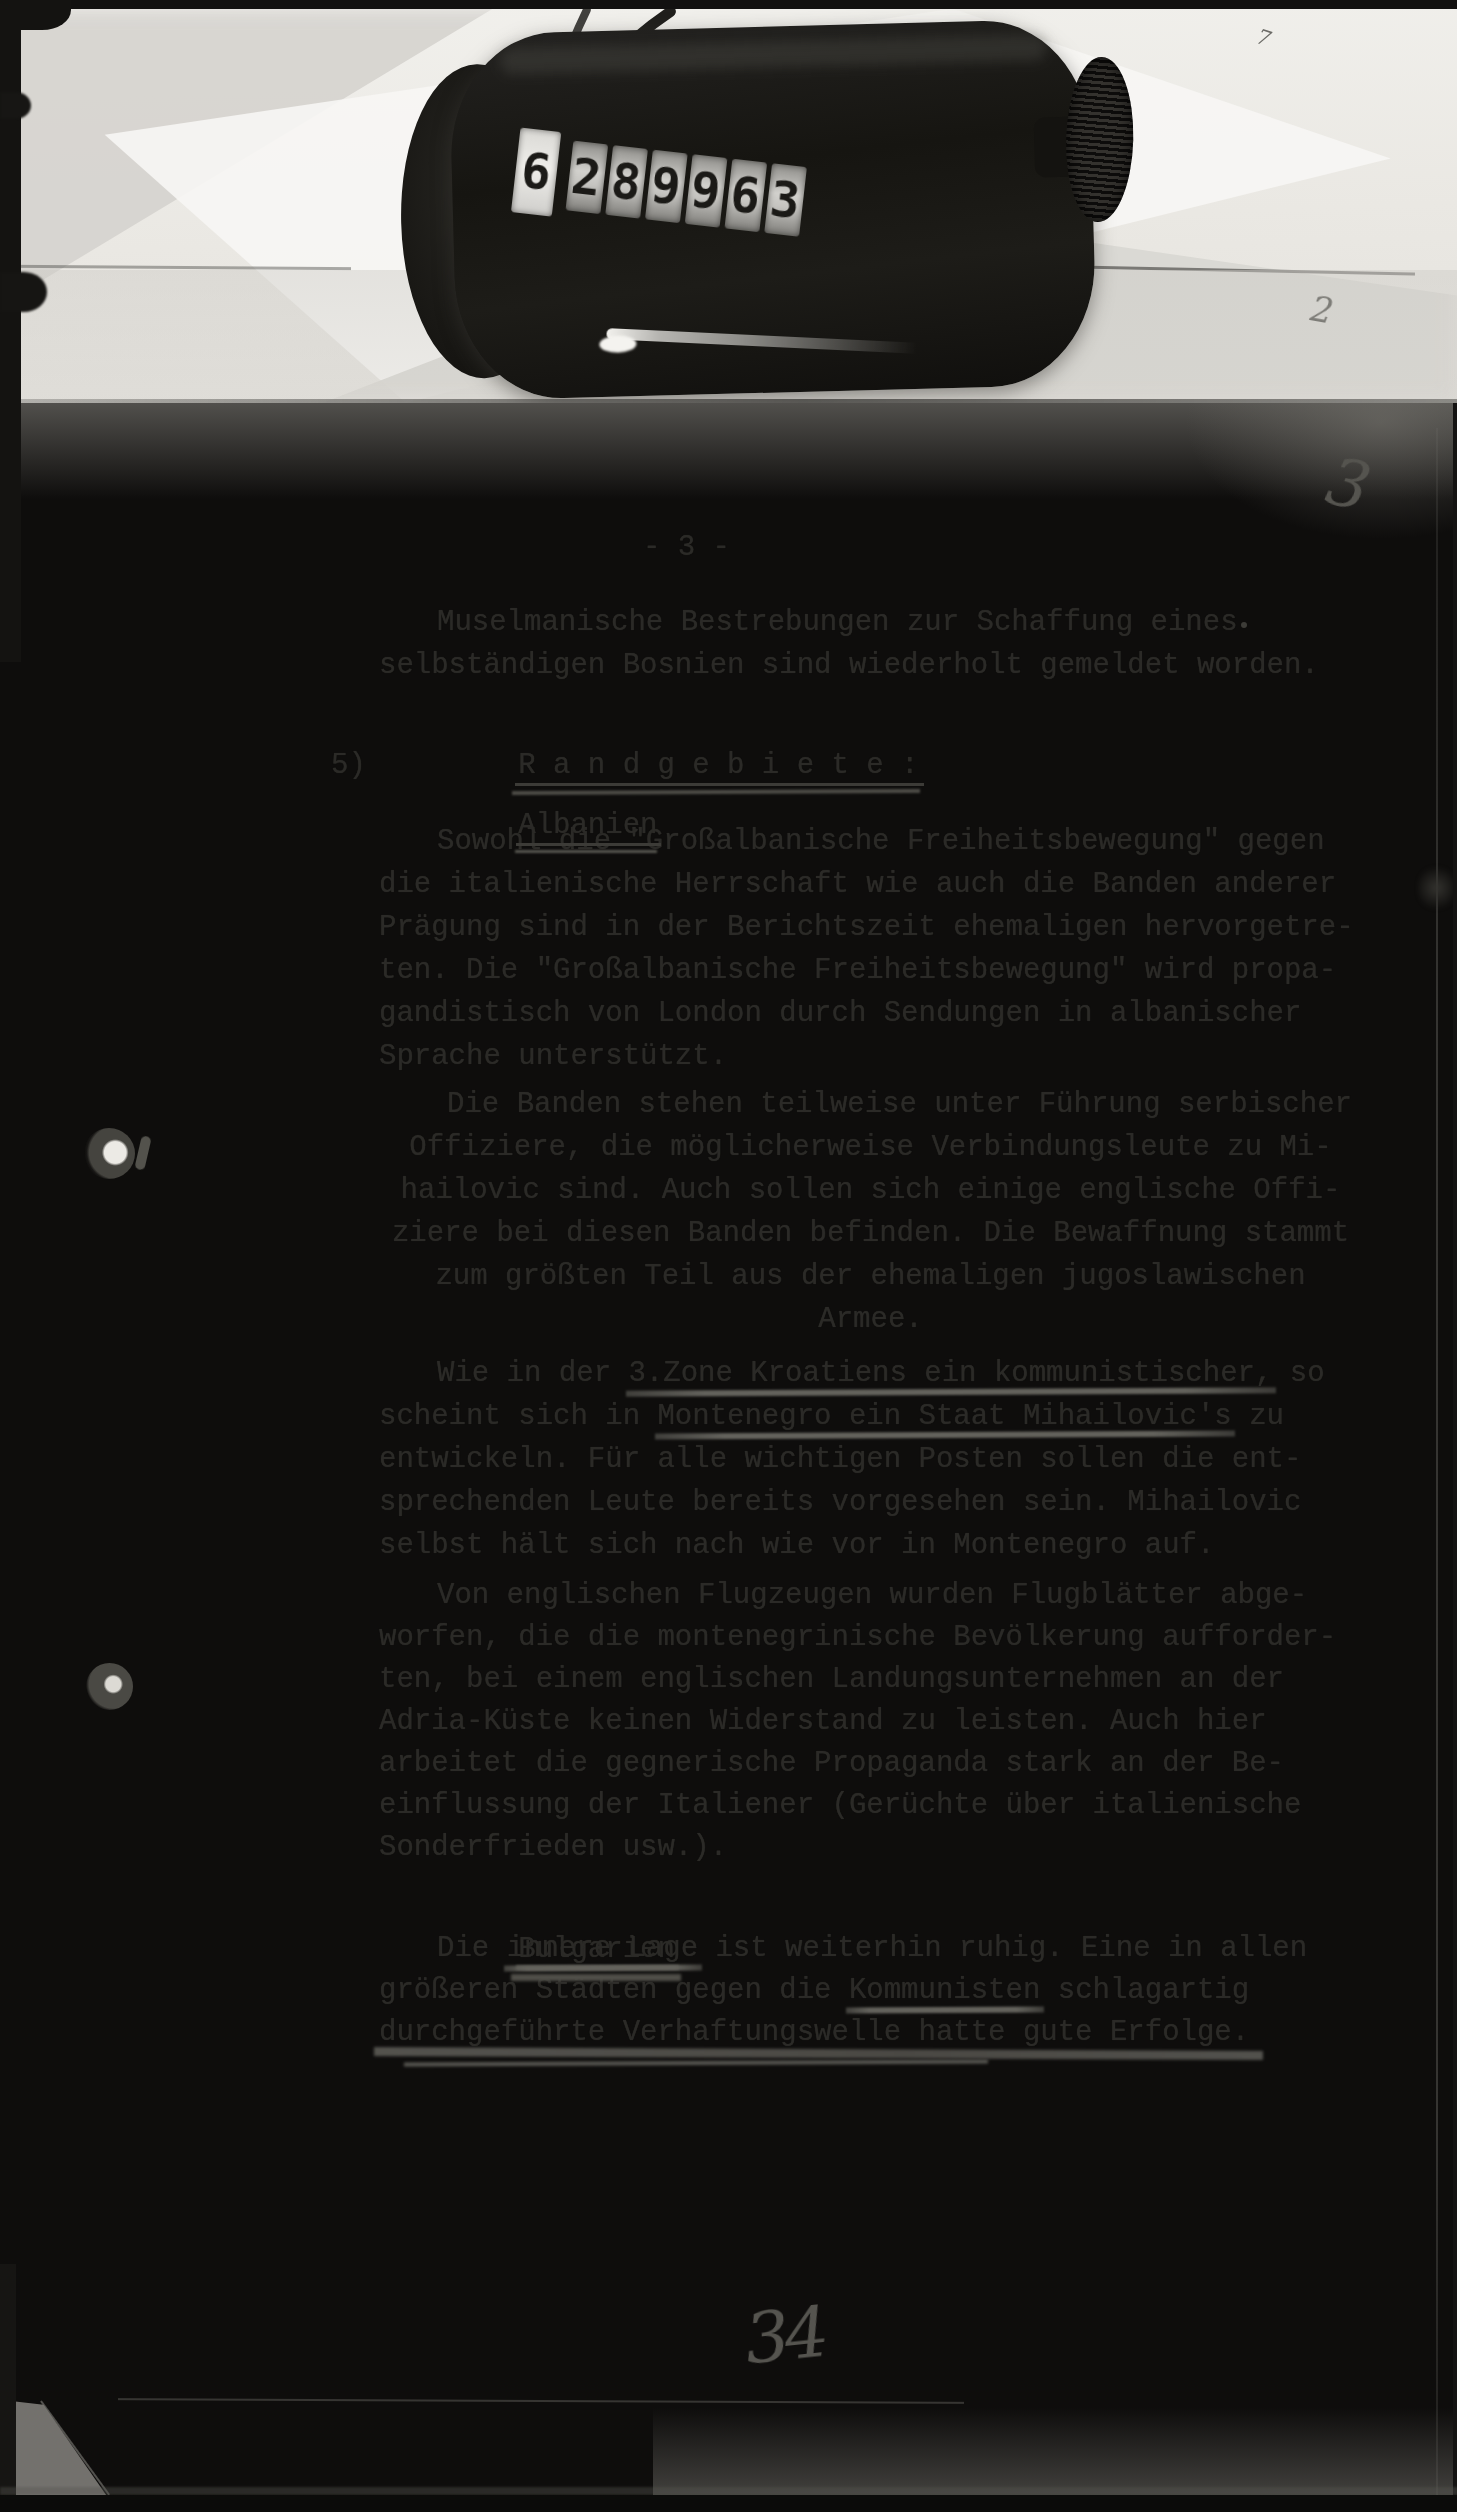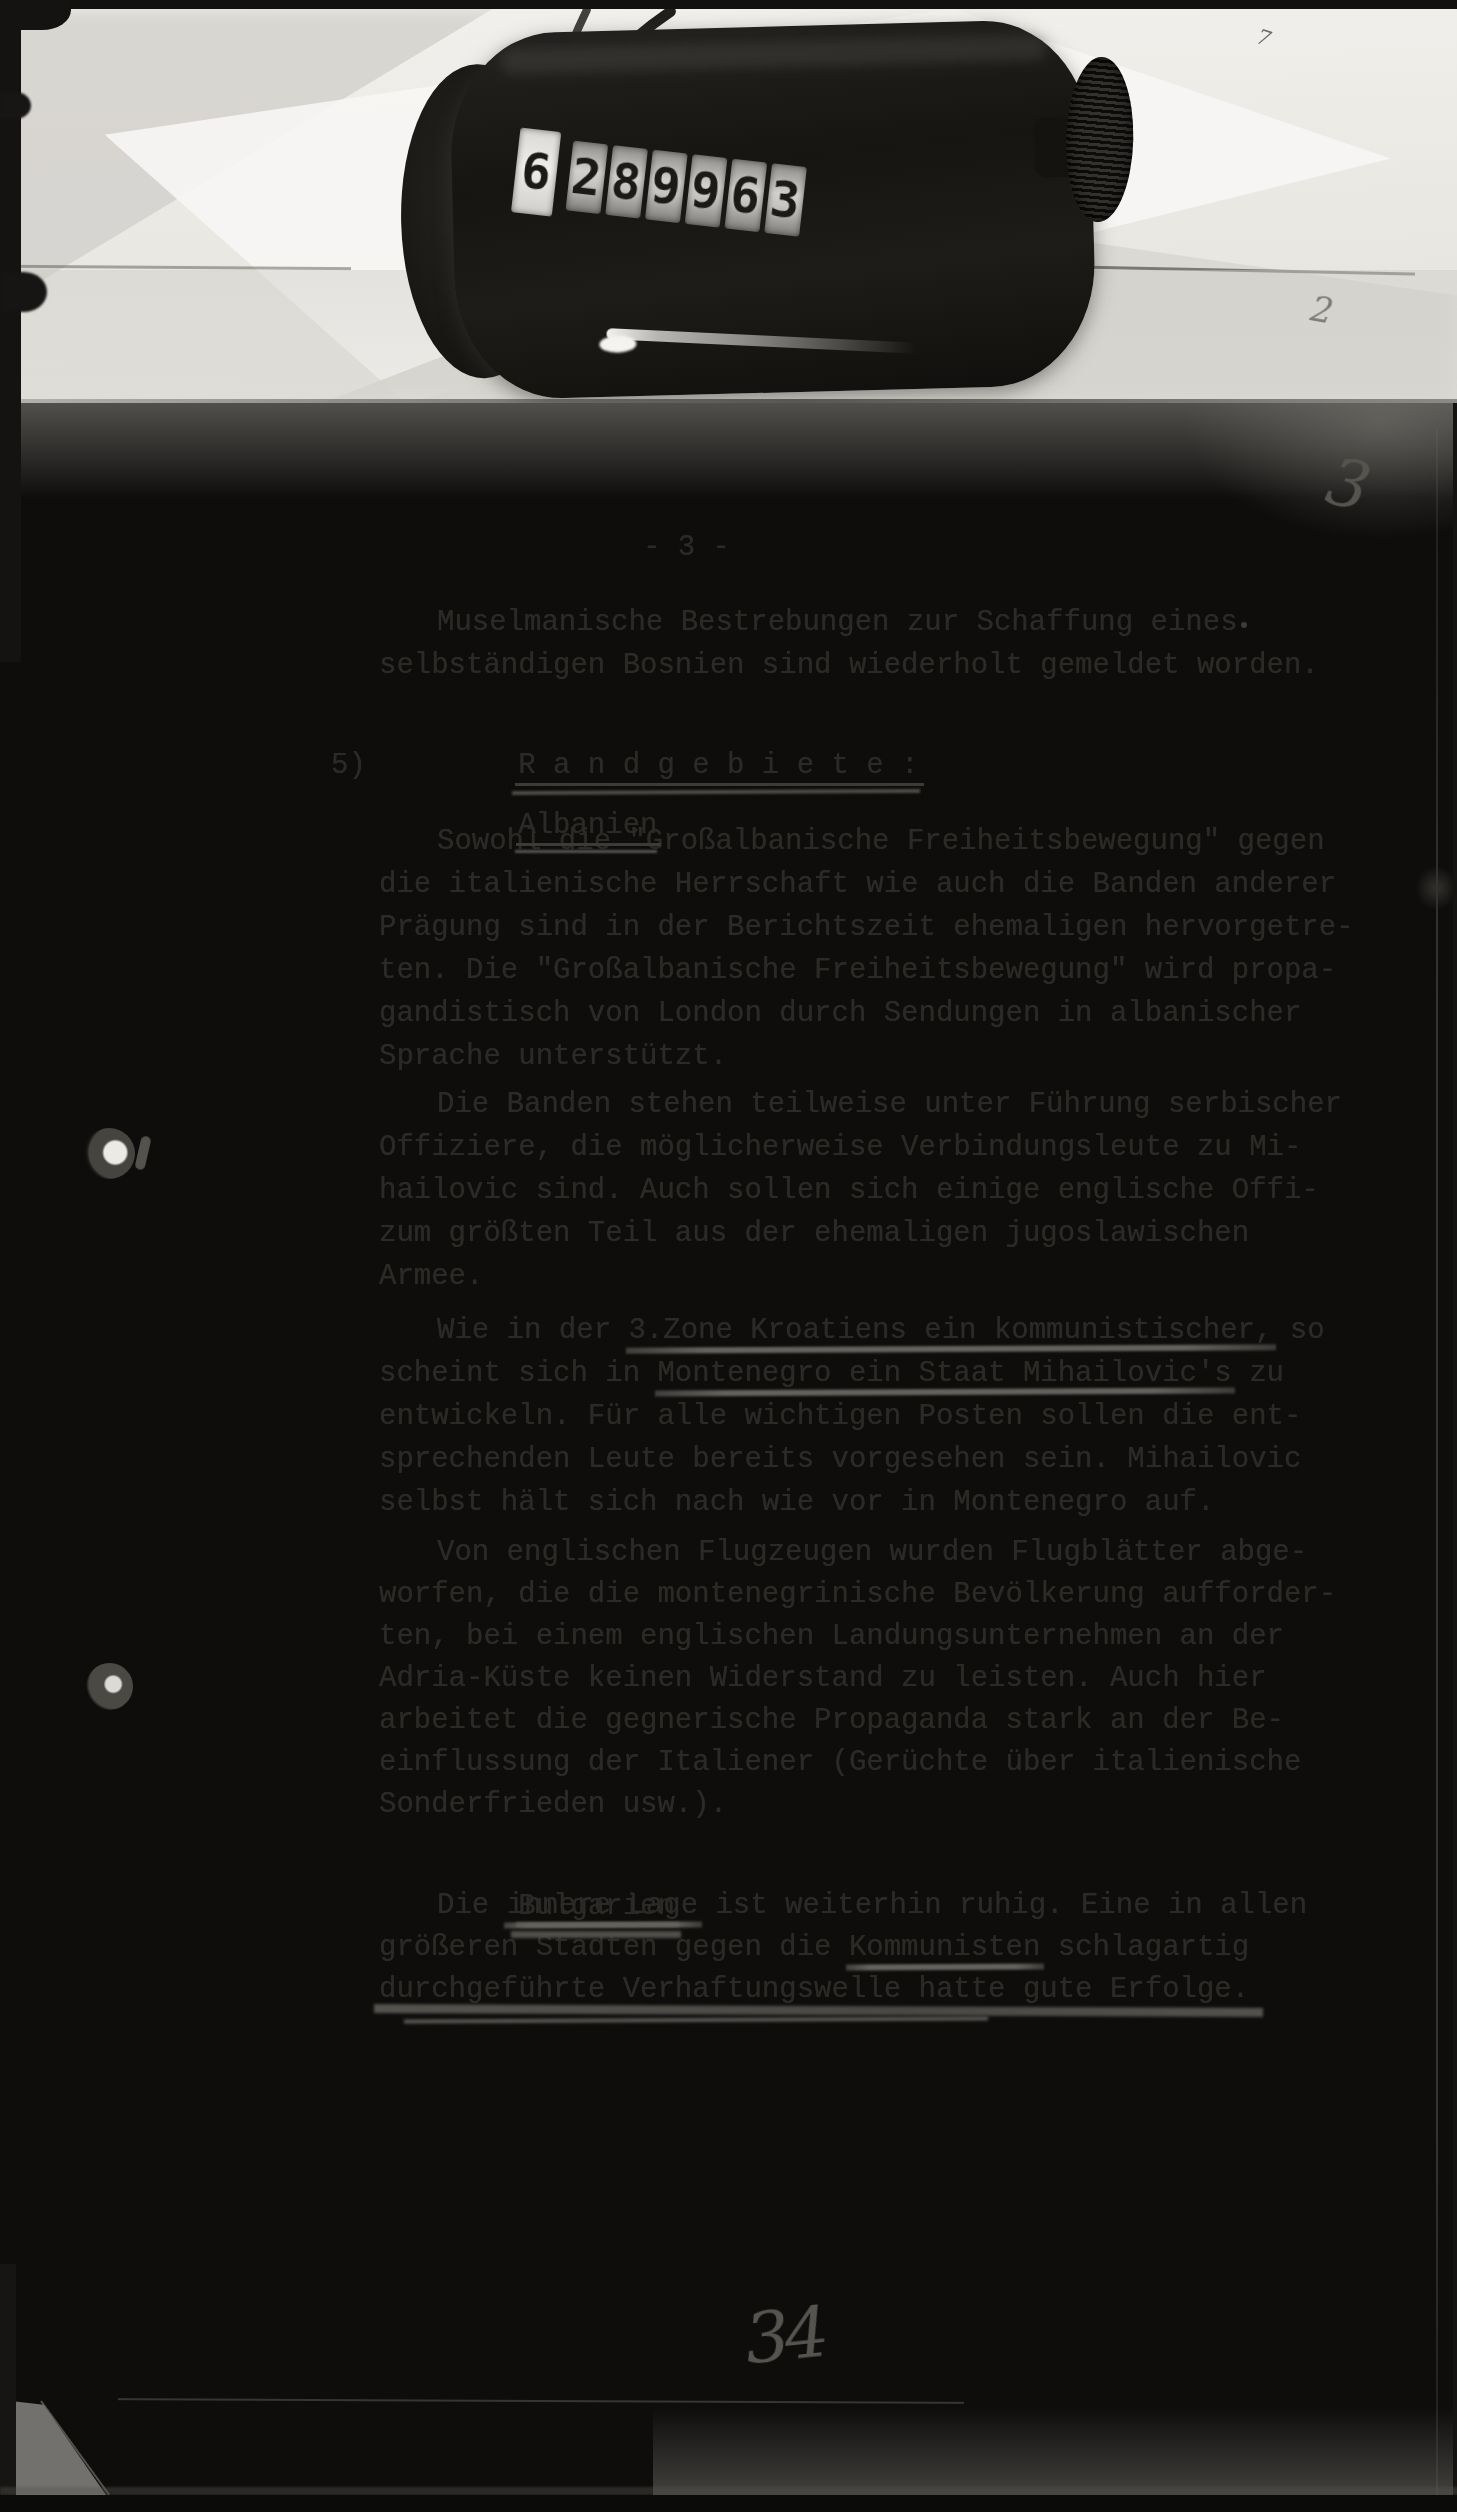--- a/index.html
+++ b/index.html
@@ -104,21 +104,21 @@
        color:#2b2a27;text-shadow:0 0 0.9px rgba(43,42,39,.8),0.3px 0.3px 0 rgba(43,42,39,.3);}
   .line{white-space:pre;height:43px;}
   .p-von .line{height:42px;line-height:42px;}
   .p-bulg .line{height:42px;line-height:42px;}
   .indent{padding-left:58px;}
   .pagenum{margin-left:264px;}
   .m-intro{margin-top:32px;}
   .m-h5{margin-top:14.3px;}
   .m-alb{margin-top:17px;}
   .m-p1{margin-top:16px;}
-  .m-p2{margin-top:4.4px;}
+  .m-p2{margin-top:4.4px;text-align:center;}
   .m-p3{margin-top:11.2px;}
   .m-p4{margin-top:8px;}
   .m-bulg{margin-top:16px;}
   .m-bp{margin-top:0.6px;}
   .h5{position:relative;}
   .h5 .num{position:absolute;left:-48px;}
   .rel{position:relative;display:inline-block;}
   
   .u-head::after{content:"";position:absolute;left:-3.7px;right:-5px;bottom:1.2px;height:3.1px;
       background:#3c3b37;filter:blur(0.6px);}
@@ -217,20 +217,21 @@
         <div class="line">Prägung sind in der Berichtszeit ehemaligen hervorgetre-</div>
         <div class="line">ten. Die "Großalbanische Freiheitsbewegung" wird propa-</div>
         <div class="line">gandistisch von London durch Sendungen in albanischer</div>
         <div class="line">Sprache unterstützt.</div>
       </div>
 
       <div class="m-p2">
         <div class="line indent">Die Banden stehen teilweise unter Führung serbischer</div>
         <div class="line">Offiziere, die möglicherweise Verbindungsleute zu Mi-</div>
         <div class="line">hailovic sind. Auch sollen sich einige englische Offi-</div>
+        <div class="line">ziere bei diesen Banden befinden. Die Bewaffnung stammt</div>
         <div class="line">zum größten Teil aus der ehemaligen jugoslawischen</div>
         <div class="line">Armee.</div>
       </div>
 
       <div class="m-p3">
         <div class="line indent"><span>Wie in der </span><span class="u-pencil">3.Zone Kroatiens ein kommunistischer,</span><span> so</span></div>
         <div class="line"><span>scheint sich in </span><span class="u-pencil">Montenegro ein Staat Mihailovic's</span><span> zu</span></div>
         <div class="line">entwickeln. Für alle wichtigen Posten sollen die ent-</div>
         <div class="line">sprechenden Leute bereits vorgesehen sein. Mihailovic</div>
         <div class="line">selbst hält sich nach wie vor in Montenegro auf.</div>

